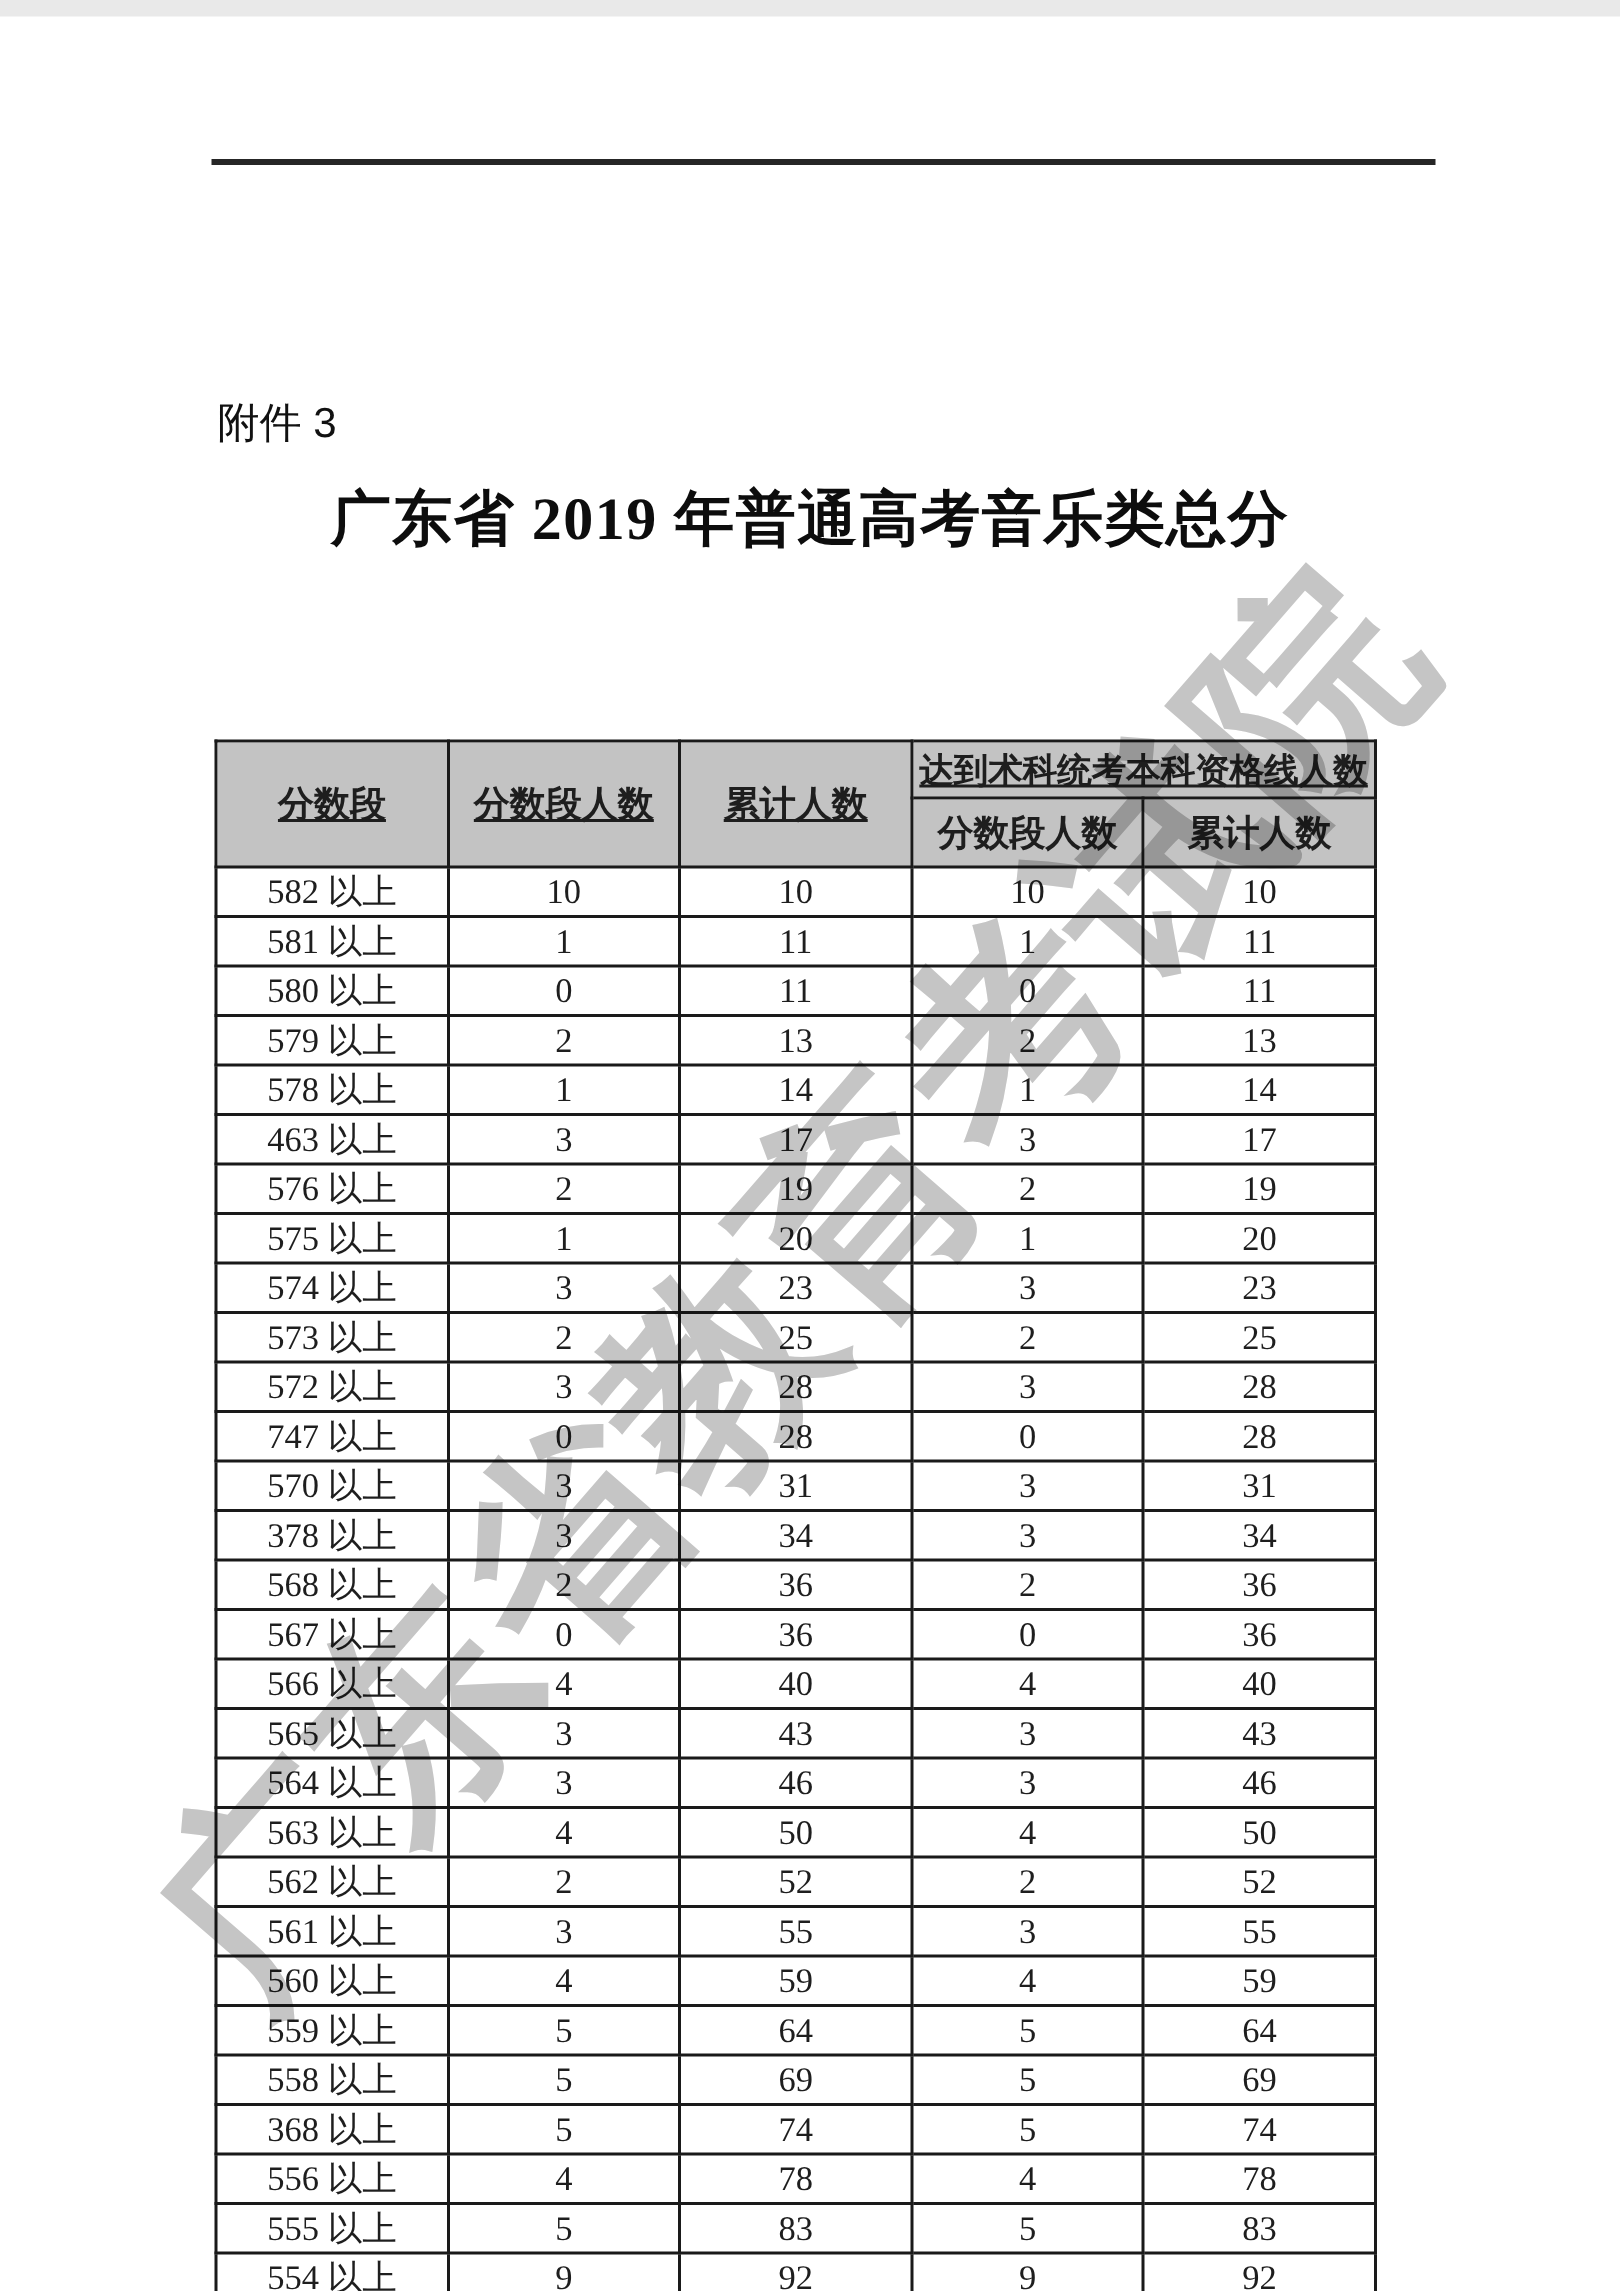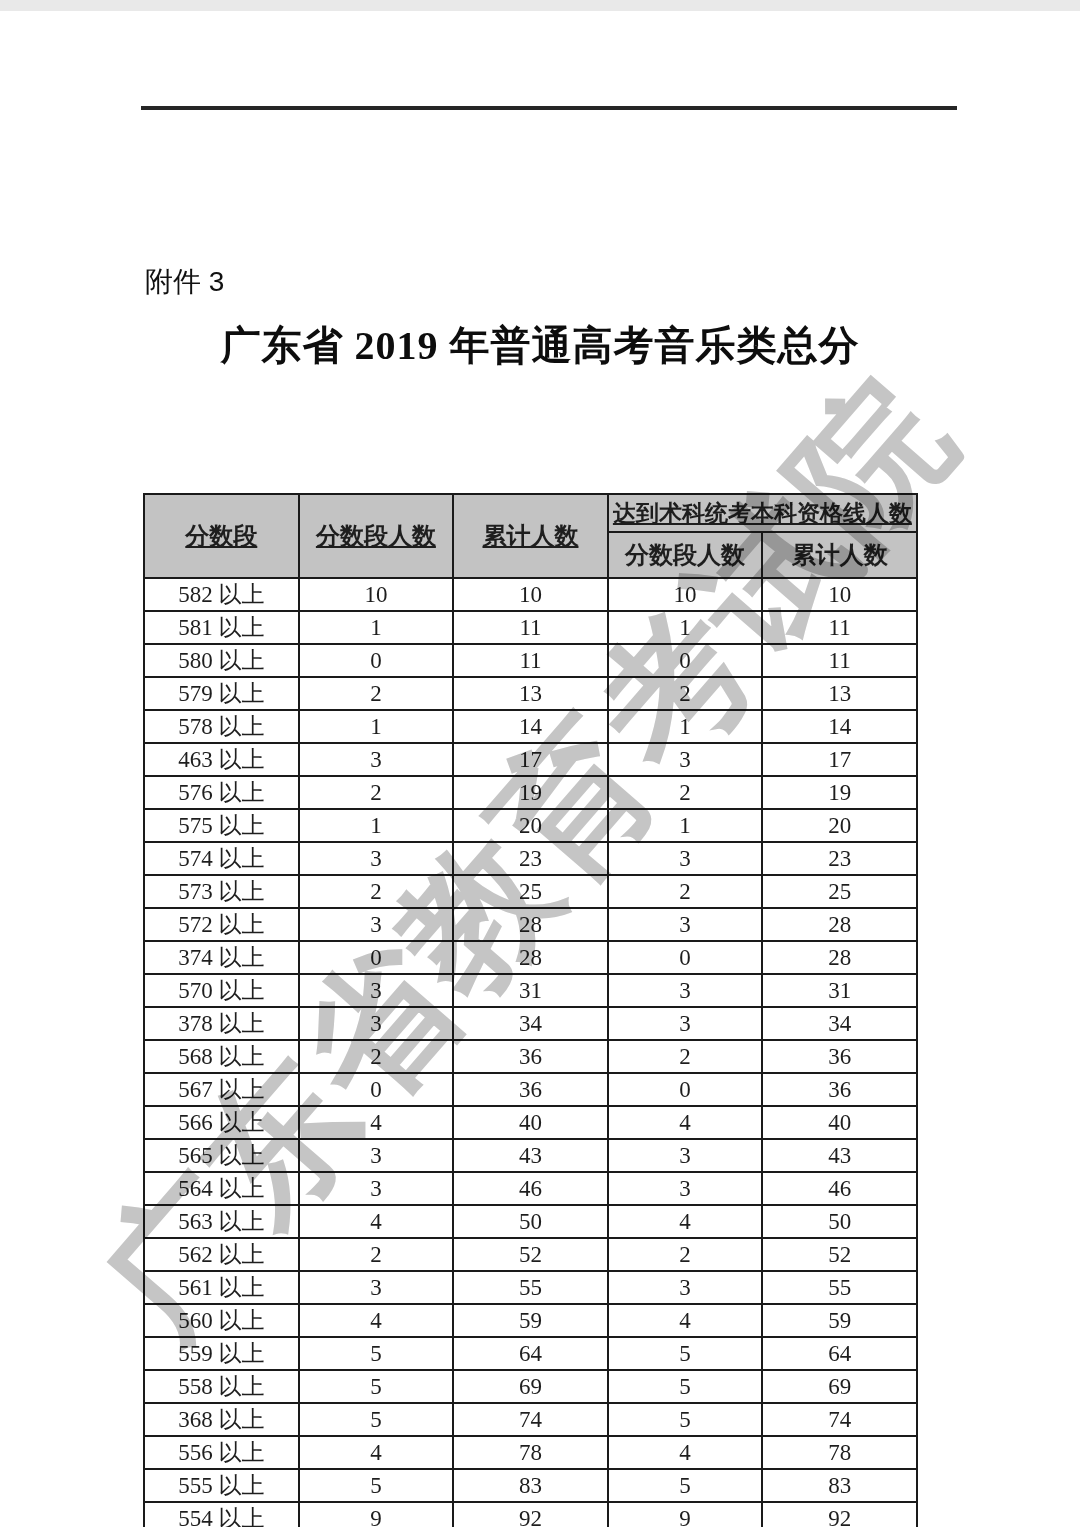--- a/index.html
+++ b/index.html
@@ -191,21 +191,21 @@
           <td>25</td>
         </tr>
         <tr>
           <td>572 以上</td>
           <td>3</td>
           <td>28</td>
           <td>3</td>
           <td>28</td>
         </tr>
         <tr>
-          <td>374 以上</td>
+          <td>747 以上</td>
           <td>0</td>
           <td>28</td>
           <td>0</td>
           <td>28</td>
         </tr>
         <tr>
           <td>570 以上</td>
           <td>3</td>
           <td>31</td>
           <td>3</td>

